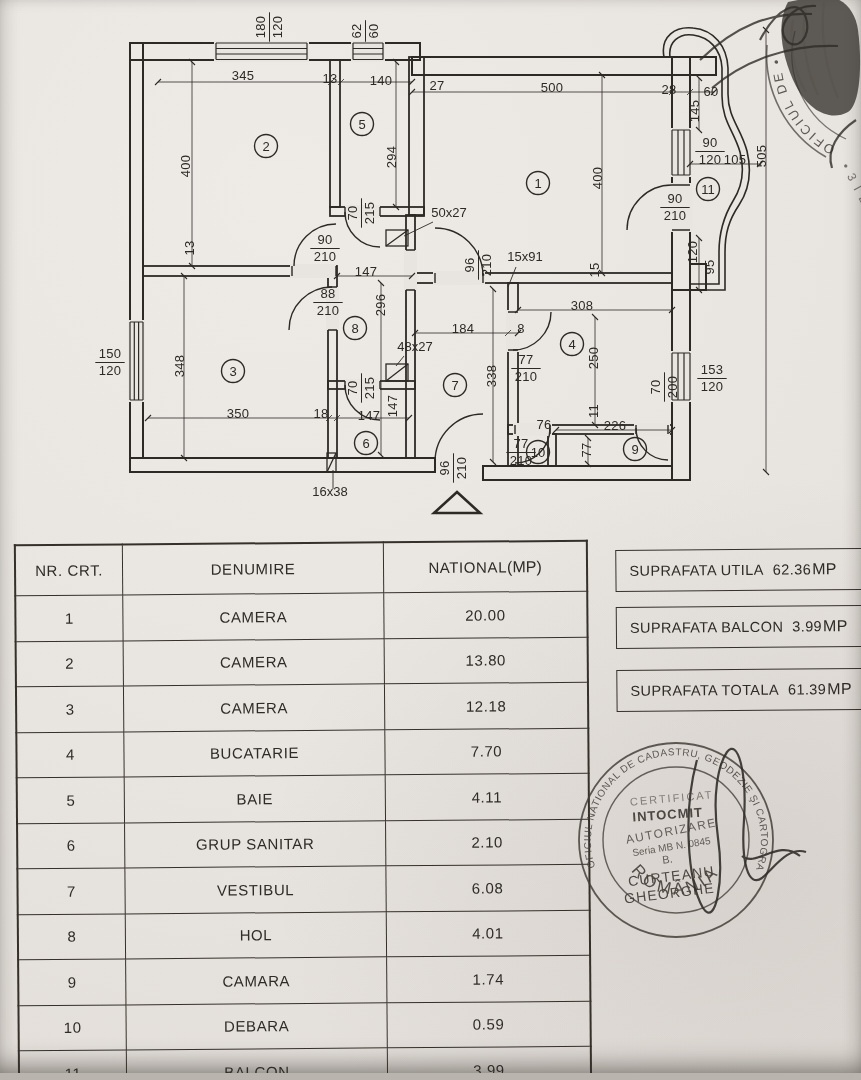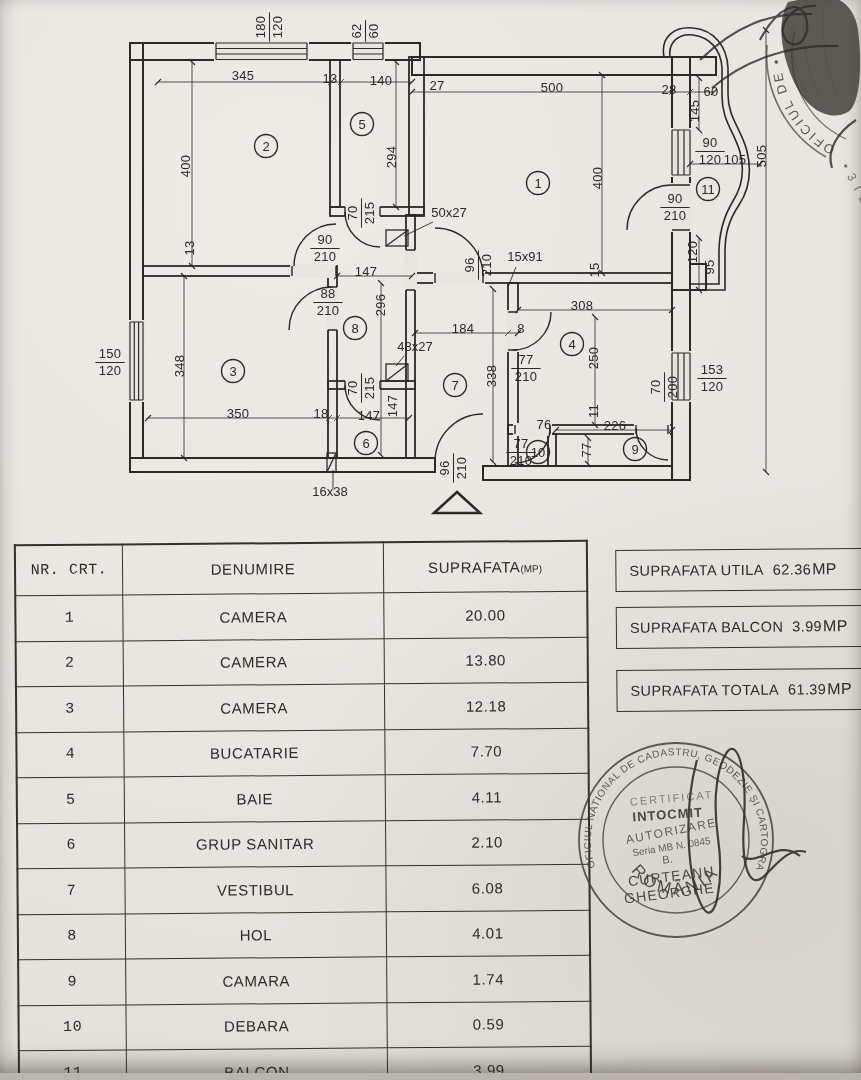--- a/index.html
+++ b/index.html
@@ -17,24 +17,24 @@
   .ann{font-size:13px;fill:#2d2a26;}
   .roomno{font-size:13px;fill:#2d2a26;}
   .dl{marker-start:url(#tk);marker-end:url(#tk);}
   
   .tableWrap{position:absolute;left:16px;top:542px;transform:rotate(-.45deg);}
   .rtable{border-collapse:collapse;border:2.4px solid #35302a;}
   .rtable th,.rtable td{border:1.7px solid #35302a;text-align:center;
       font-size:15px;letter-spacing:.6px;font-weight:normal;color:#2f2b27;}
   .rtable th{height:47px;}
   .rtable td{height:42.5px;}
-  .c-nr{width:104px;font-family:Liberation Mono, monospace;}
+  .c-nr{width:104px;}
   .c-name{width:258px;}
   .c-area{width:200px;}
-  .unit-small{font-size:10px;letter-spacing:0;}
+  .unit-small{font-size:16px;letter-spacing:0;}
   
   .sumWrap{position:absolute;left:616px;top:549px;width:245px;height:180px;transform:rotate(-.5deg);}
   .sumbox{position:absolute;left:0;width:240px;height:40px;border:1.9px solid #35302a;
       display:flex;align-items:center;padding-left:13px;font-size:14.5px;
       letter-spacing:.4px;color:#2f2b27;white-space:nowrap;}
   .sb1{top:0;}.sb2{top:57px;}.sb3{top:120px;}
   .sumbox .lbl{margin-right:9px;}
   .sumbox .un{font-size:16px;margin-left:1px;}
   
   .stamp-svg{position:absolute;left:560px;top:718px;}
@@ -348,21 +348,21 @@
       </g>
     </g>
   </svg>
 
   <div class="tableWrap">
     <table class="rtable">
       <thead>
         <tr>
           <th class="c-nr">NR. CRT.</th>
           <th class="c-name">DENUMIRE</th>
-          <th class="c-area"><span>SUPRAFATA</span><span class="unit-small">(MP)</span></th>
+          <th class="c-area"><span>NATIONAL</span><span class="unit-small">(MP)</span></th>
         </tr>
       </thead>
       <tbody id="room-rows">
           <tr>
             <td class="c-nr">1</td>
             <td class="c-name">CAMERA</td>
             <td class="c-area">20.00</td>
           </tr>
           <tr>
             <td class="c-nr">2</td>

